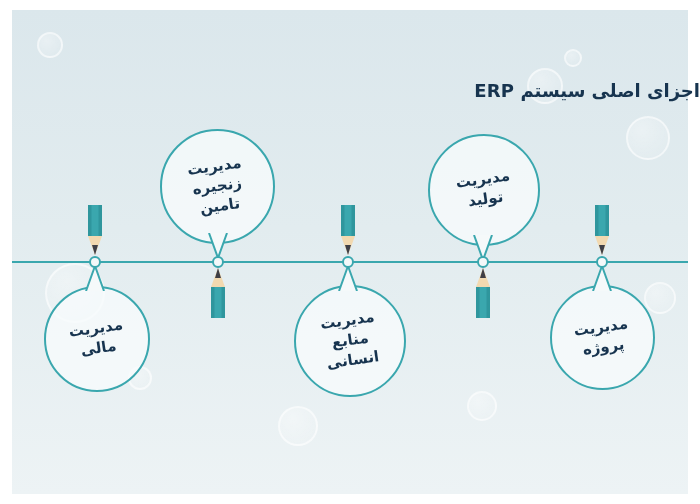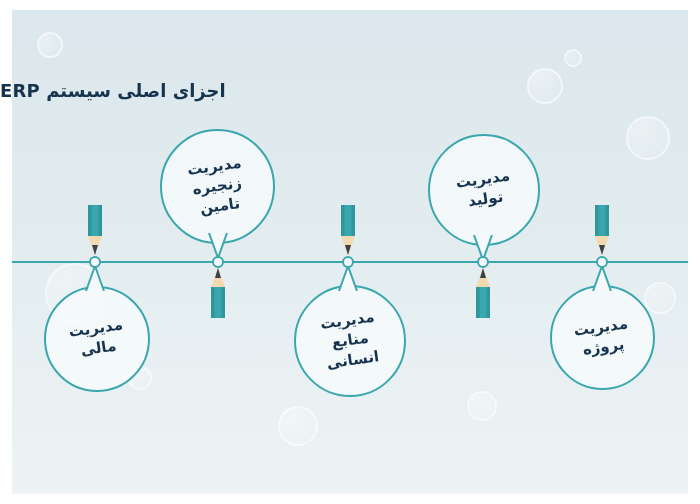--- a/index.html
+++ b/index.html
@@ -15,21 +15,21 @@
   }
 
   .bubble {
     position:absolute; border-radius:50%;
     border:2px solid rgba(255,255,255,0.55);
     background:radial-gradient(circle at 35% 30%, rgba(255,255,255,0.38), rgba(255,255,255,0.04));
   }
 
   .title {
     position:absolute; left:0; right:0; top:80px;
-    text-align:left; font-size:18px; font-weight:bold; color:#17344f;
+    text-align:right; font-size:18px; font-weight:bold; color:#17344f;
     letter-spacing:0.2px;
   }
 
   .timeline {
     position:absolute; left:12px; right:12px; top:261px; height:2px;
     background:#3aa7ae;
   }
 
   .dot {
     position:absolute; width:12px; height:12px; border-radius:50%;

